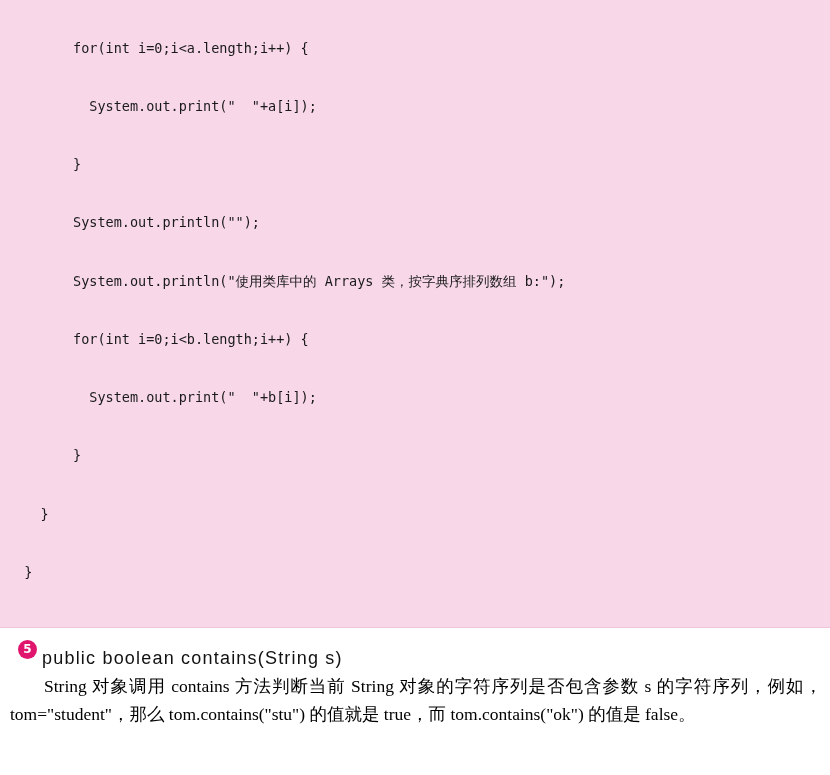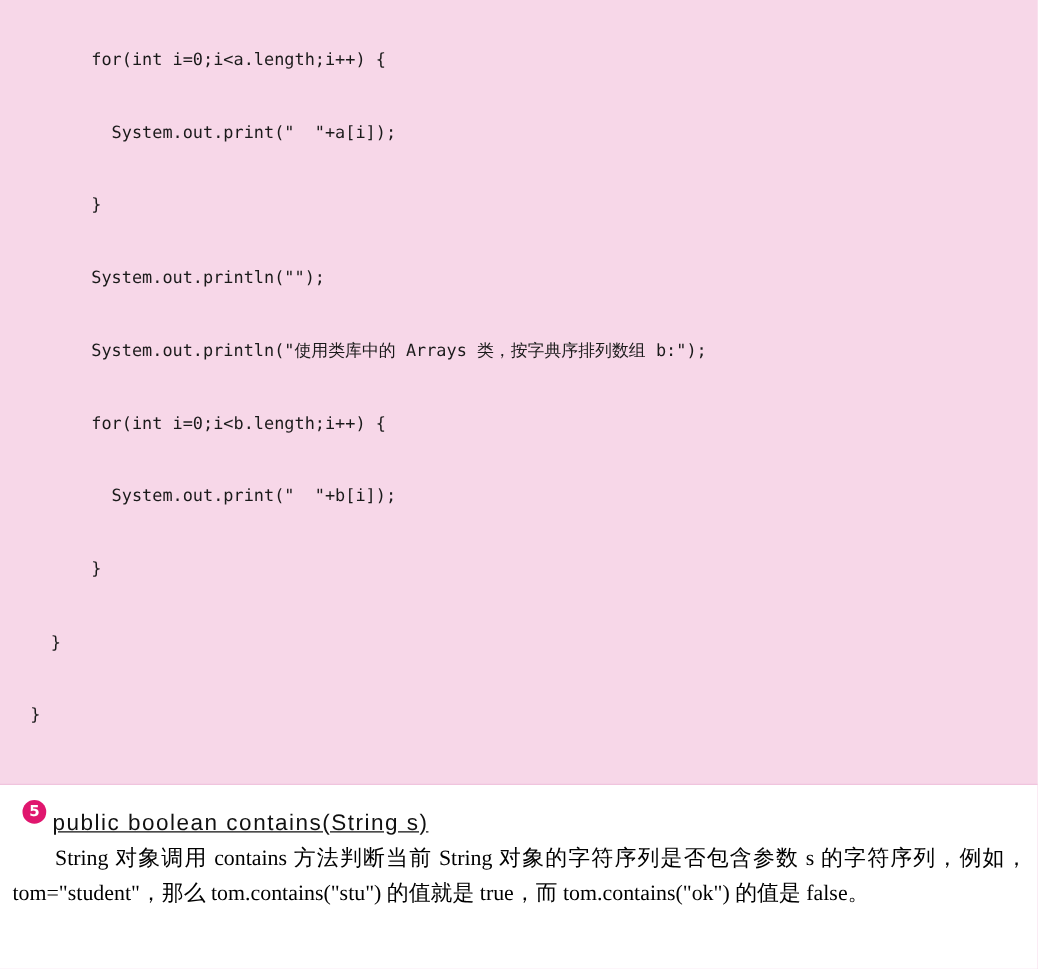--- a/index.html
+++ b/index.html
@@ -55,21 +55,20 @@
   }
   .para.indent {
     text-indent: 34px;
   }
 
   .heading {
     font-size: 18px;
     line-height: 29px;
     padding: 4px 20px 0 42px;
     color: #111;
-    text-decoration: underline;
   }
   .heading .sig {
     font-family: "Liberation Sans", sans-serif;
     color: #111;
     letter-spacing: 0.5px;
   }
   .heading .mono-sp {
     letter-spacing: 1.2px;
   }
 

